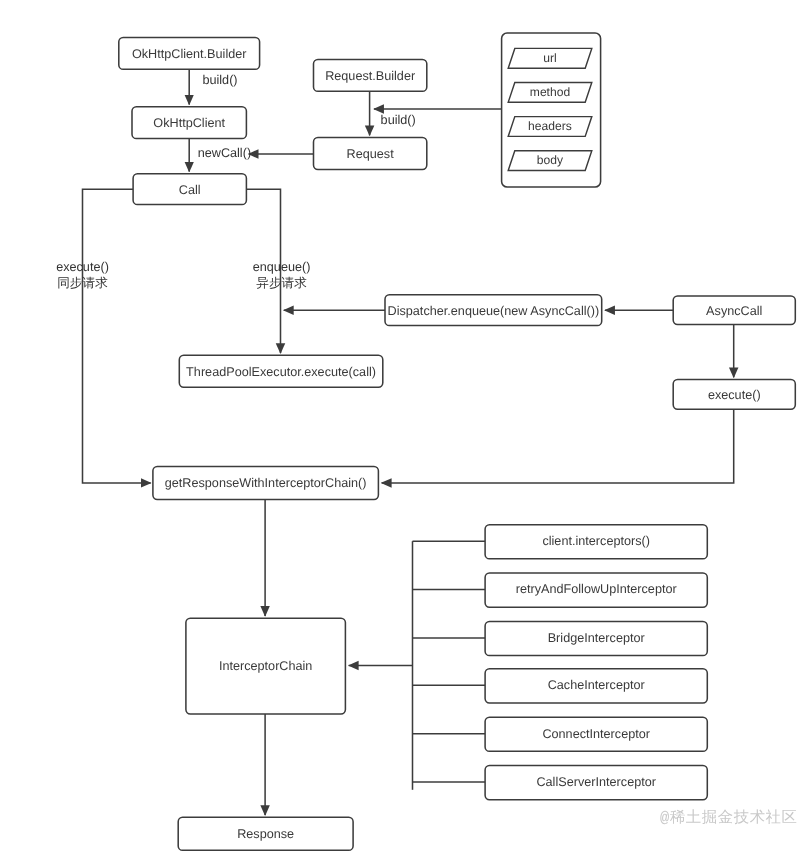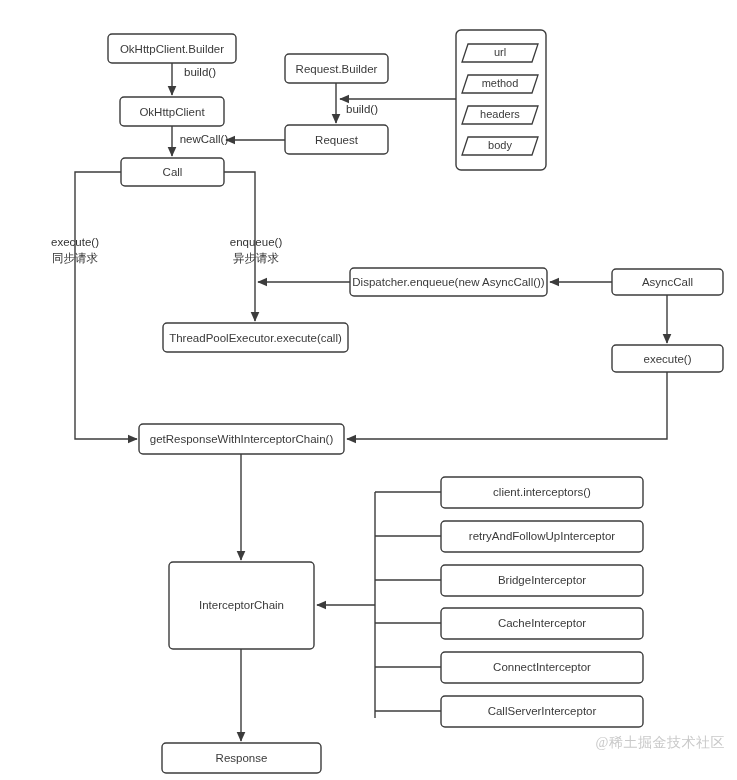--- a/index.html
+++ b/index.html
@@ -64,21 +64,21 @@
     dominant-baseline: middle;
   }
   .edge-label.cn {
     font-family: "DejaVu Sans", sans-serif;
     font-size: 11.5px;
   }
   .watermark {
     position: absolute;
     right: 12px;
     bottom: 28px;
-    font-family: Liberation Serif, serif;
+    font-family: Liberation Mono, monospace;
     font-size: 14px;
     color: #c9c9c9;
     letter-spacing: 0.5px;
     user-select: none;
     white-space: nowrap;
   }
 </style>
 </head>
 <body>
 

